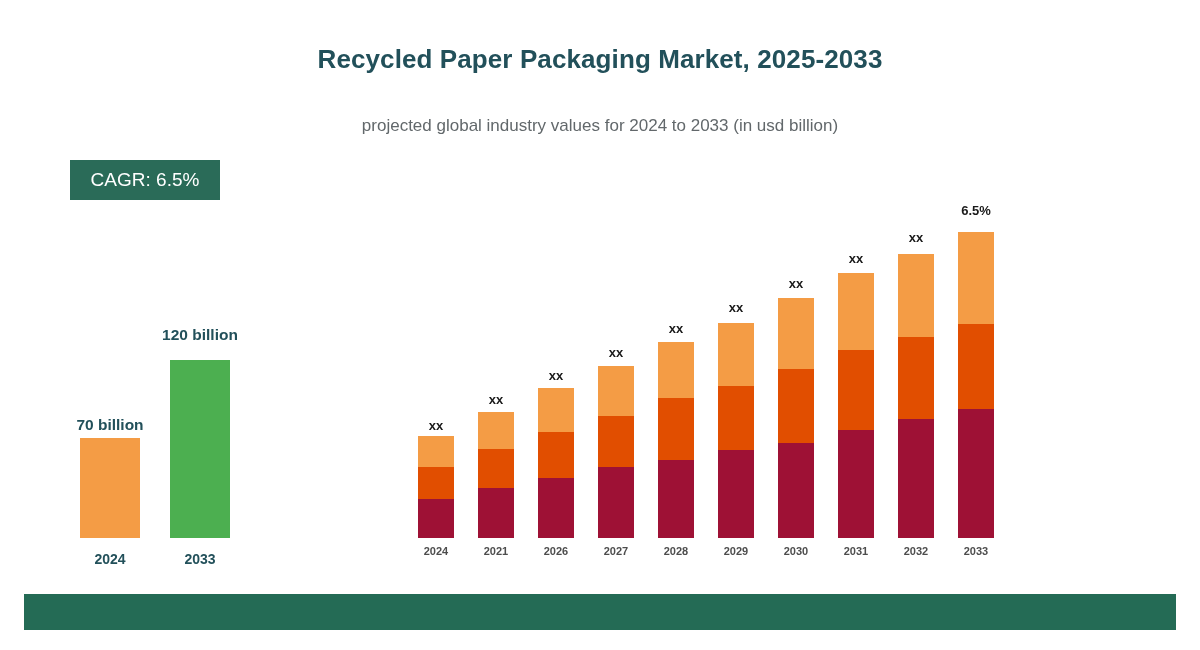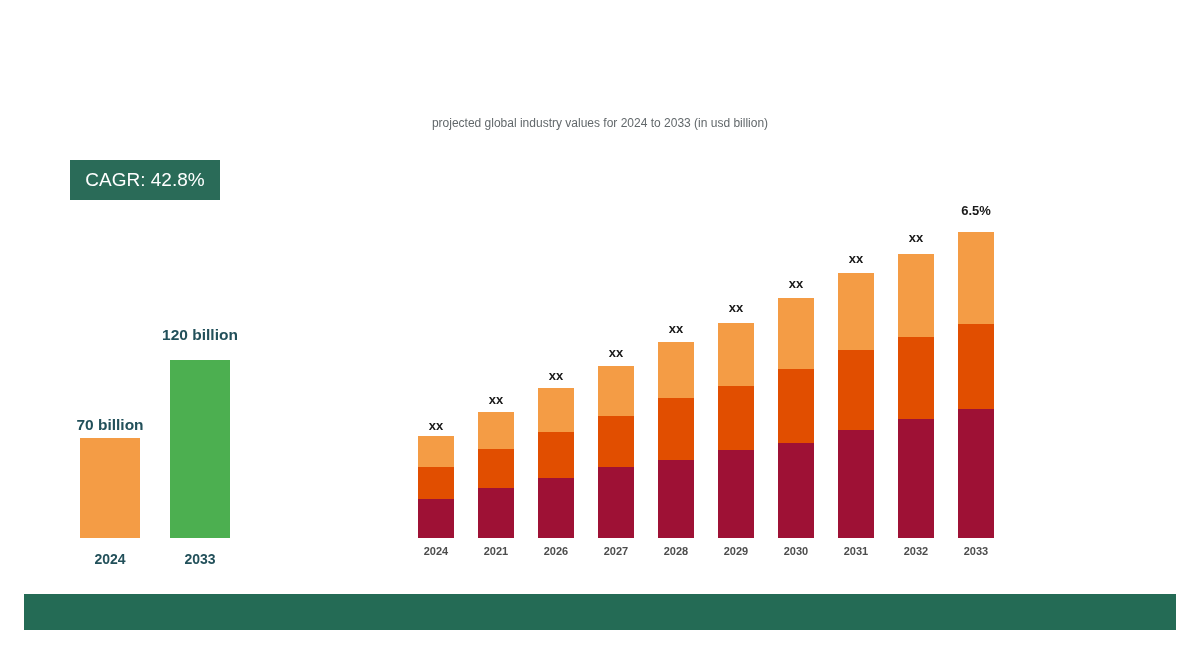--- a/index.html
+++ b/index.html
@@ -70,21 +70,21 @@
     font-weight: bold;
     color: #22505a;
     letter-spacing: 0.1px;
   }
   .subtitle {
     position: absolute;
     left: 180px;
     top: 116px;
     width: 840px;
     text-align: center;
-    font-size: 12px;
+    font-size: 17px;
     color: #62686b;
   }
 
   
   .cagr-badge {
     position: absolute;
     left: 70px;
     top: 160px;
     width: 150px;
     height: 40px;
@@ -195,23 +195,24 @@
     font-weight: bold;
     white-space: nowrap;
   }
 </style>
 </head>
 <body>
 
 <div id="stage">
 
 
+  <div class="title">Recycled Paper Packaging Market, 2025-2033</div>
   <div class="subtitle">projected global industry values for 2024 to 2033 (in usd billion)</div>
 
-  <div class="cagr-badge">CAGR: 42.8%</div>
+  <div class="cagr-badge">CAGR: 6.5%</div>
 
   <div class="simple-panel">
 
     <div class="simple-bar" style="left:30px;">
       <div class="vlabel" style="bottom:104px;">70 billion</div>
       <div class="fill" style="height:100px;background:#F49C45;"></div>
       <div class="xlabel">2024</div>
     </div>
 
     <div class="simple-bar" style="left:120px;">

